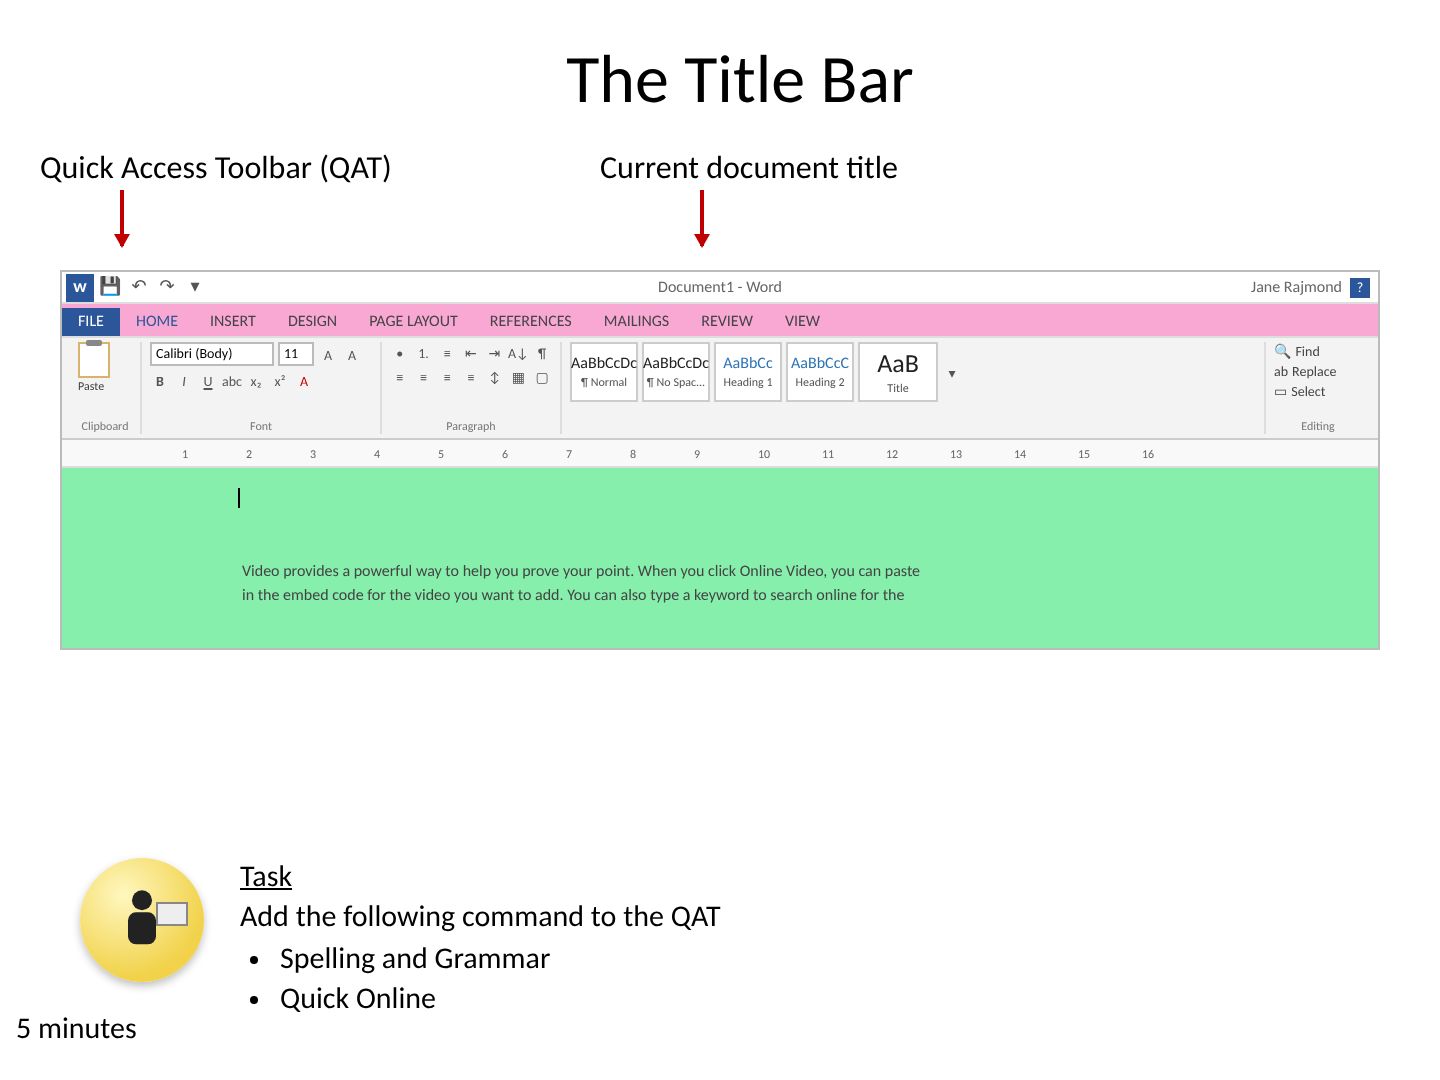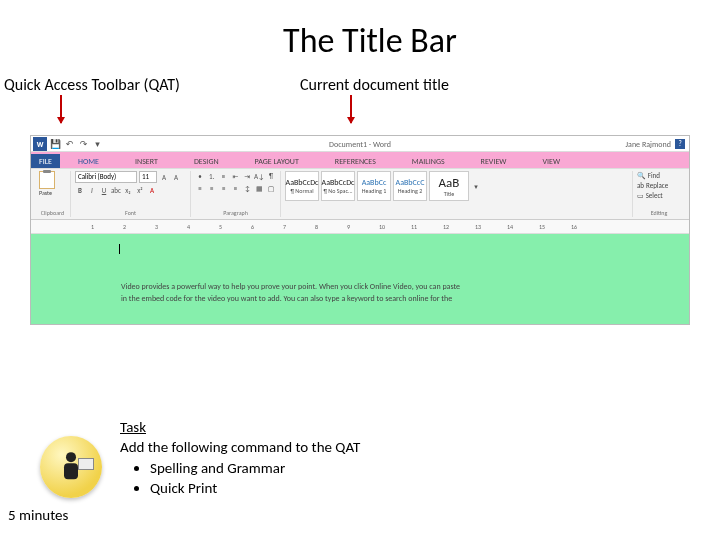--- a/index.html
+++ b/index.html
@@ -1,41 +1,41 @@
 <!DOCTYPE html>
 <html><head>
 <meta charset="utf-8">
 <style>
   * { box-sizing: border-box; margin: 0; padding: 0; }
   body { width: 720px; height: 540px; font-family: Calibri, Arial, sans-serif; background: #fff; color: #000; position: relative; }
   
   .slide-title { font-size: 34px; text-align: center; margin-top: 20px; font-weight: 400; padding-left: 20px; }
   
   .annotations { position: relative; height: 60px; margin-top: 14px; }
-  .anno-left { position: absolute; left: 4px; top: 0; font-size: 16px; }
+  .anno-left { position: absolute; left: 20px; top: 0; font-size: 16px; }
   .anno-right { position: absolute; left: 300px; top: 0; font-size: 16px; }
   .arrow-left { position: absolute; left: 60px; top: 20px; width: 2px; height: 28px; background: #c00000; }
   .arrow-left::before { content: ''; position: absolute; bottom: -1px; left: -3px; border-left: 4px solid transparent; border-right: 4px solid transparent; border-top: 7px solid #c00000; }
   .arrow-right { position: absolute; left: 350px; top: 20px; width: 2px; height: 28px; background: #c00000; }
   .arrow-right::before { content: ''; position: absolute; bottom: -1px; left: -3px; border-left: 4px solid transparent; border-right: 4px solid transparent; border-top: 7px solid #c00000; }
 
   .word-window { margin: 0 30px; border: 1px solid #bbb; font-size: 8px; background: #fff; }
   
   .titlebar { height: 16px; background: #fff; display: flex; align-items: center; position: relative; border-bottom: 1px solid #ddd; }
   .word-logo { width: 14px; height: 14px; background: #2b579a; color: #fff; font-size: 9px; font-weight: bold; display: flex; align-items: center; justify-content: center; margin-left: 2px; }
   .qat { display: flex; gap: 3px; margin-left: 3px; }
   .qat-btn { width: 11px; height: 11px; display: flex; align-items: center; justify-content: center; color: #555; font-size: 9px; }
   .doc-title { position: absolute; left: 50%; transform: translateX(-50%); color: #666; font-size: 8px; }
   .titlebar-right { margin-left: auto; margin-right: 4px; display: flex; align-items: center; gap: 4px; color: #666; font-size: 8px; }
   .user-box { display: flex; align-items: center; gap: 3px; margin-left: 48px; }
   .ribbon-help { width: 10px; height: 10px; background: #2b579a; color: #fff; font-size: 7px; display: flex; align-items: center; justify-content: center; }
 
   .ribbon-tabs { height: 16px; background: #f9a8d4; display: flex; align-items: flex-end; }
   .file-tab { background: #2b579a; color: #fff; padding: 2px 8px; font-size: 8px; }
-  .rtab { padding: 2px 18px; font-size: 8px; color: #444; }
+  .rtab { padding: 2px 8px; font-size: 8px; color: #444; }
   .rtab.active { color: #2b579a; }
 
   .ribbon-body { height: 52px; background: #f3f3f3; border-top: 1px solid #ddd; border-bottom: 1px solid #ccc; display: flex; padding: 2px 4px; }
   .rgroup { border-right: 1px solid #ddd; padding: 0 4px; display: flex; flex-direction: column; justify-content: space-between; }
   .rgroup-label { font-size: 6px; color: #777; text-align: center; margin-top: 1px; }
   .clip-btns { display: flex; flex-direction: column; align-items: flex-start; }
   .paste-ico { width: 16px; height: 18px; background: #fff; border: 1px solid #d9b26b; position: relative; }
   .paste-ico::before { content:''; position:absolute; top:-2px; left:3px; width:8px; height:3px; background:#888; border-radius:1px; }
   .paste-lbl { font-size: 6px; color: #444; }
   .font-row { display: flex; gap: 2px; align-items: center; }
@@ -49,30 +49,30 @@
   .editing-col { display: flex; flex-direction: column; gap: 1px; font-size: 7px; color: #444; }
   .editing-col div { display: flex; align-items: center; gap: 2px; }
 
   .ruler { height: 14px; background: #f9f9f9; border-bottom: 1px solid #ddd; position: relative; font-size: 6px; color: #666; display: flex; align-items: center; padding-left: 60px; }
   .ruler span { display: inline-block; width: 32px; text-align: left; }
 
   .doc-area { height: 90px; background: #86efac; padding: 16px 80px 0 90px; font-size: 8px; color: #333; position: relative; }
   .doc-area .cursor { position: absolute; left: 88px; top: 10px; width: 1px; height: 10px; background: #000; }
   .doc-text { margin-top: 30px; line-height: 1.5; color: #444; }
 
-  .task-area { position: absolute; left: 40px; bottom: 42px; display: flex; align-items: flex-end; }
+  .task-area { position: absolute; left: 40px; bottom: 30px; display: flex; align-items: flex-start; }
   .task-icon { width: 62px; height: 62px; border-radius: 50%; background: radial-gradient(circle at 35% 30%, #fff7c0, #f1d24a 70%); box-shadow: 0 2px 4px rgba(0,0,0,.25); position: relative; overflow: hidden; }
   .figure { position: absolute; left: 50%; top: 50%; transform: translate(-50%,-55%); }
   .fig-head { width: 10px; height: 10px; background: #222; border-radius: 50%; margin: 0 auto; }
   .fig-body { width: 14px; height: 16px; background: #222; border-radius: 4px; margin: 1px auto 0; }
   .monitor { position: absolute; right: 8px; top: 22px; width: 16px; height: 12px; background: #eee; border: 1px solid #888; }
 
   .task-text { margin-left: 18px; font-size: 15px; line-height: 1.35; }
   .task-heading { text-decoration: underline; }
-  .task-text ul { list-style: disc; margin-left: 30px; }
+  .task-text ul { list-style: disc; margin-left: 20px; }
 
   .duration { position: absolute; bottom: 16px; left: 8px; font-size: 15px; }
 </style>
 </head>
 <body>
 
 <h1 class="slide-title">The Title Bar</h1>
 
 <div class="annotations">
   <div class="anno-left">Quick Access Toolbar (QAT)</div>
@@ -250,18 +250,18 @@
         <div class="fig-head"></div>
         <div class="fig-body"></div>
       </div>
     <div class="monitor"></div>
   </div>
   <div class="task-text">
     <div><span class="task-heading">Task</span></div>
     <div>Add the following command to the QAT</div>
     <ul>
       <li>Spelling and Grammar</li>
-      <li>Quick Print</li>
+      <li>Quick Online</li>
     </ul>
   </div>
 </div>
 
 <div class="duration">5 minutes</div>
 
 </body></html>

